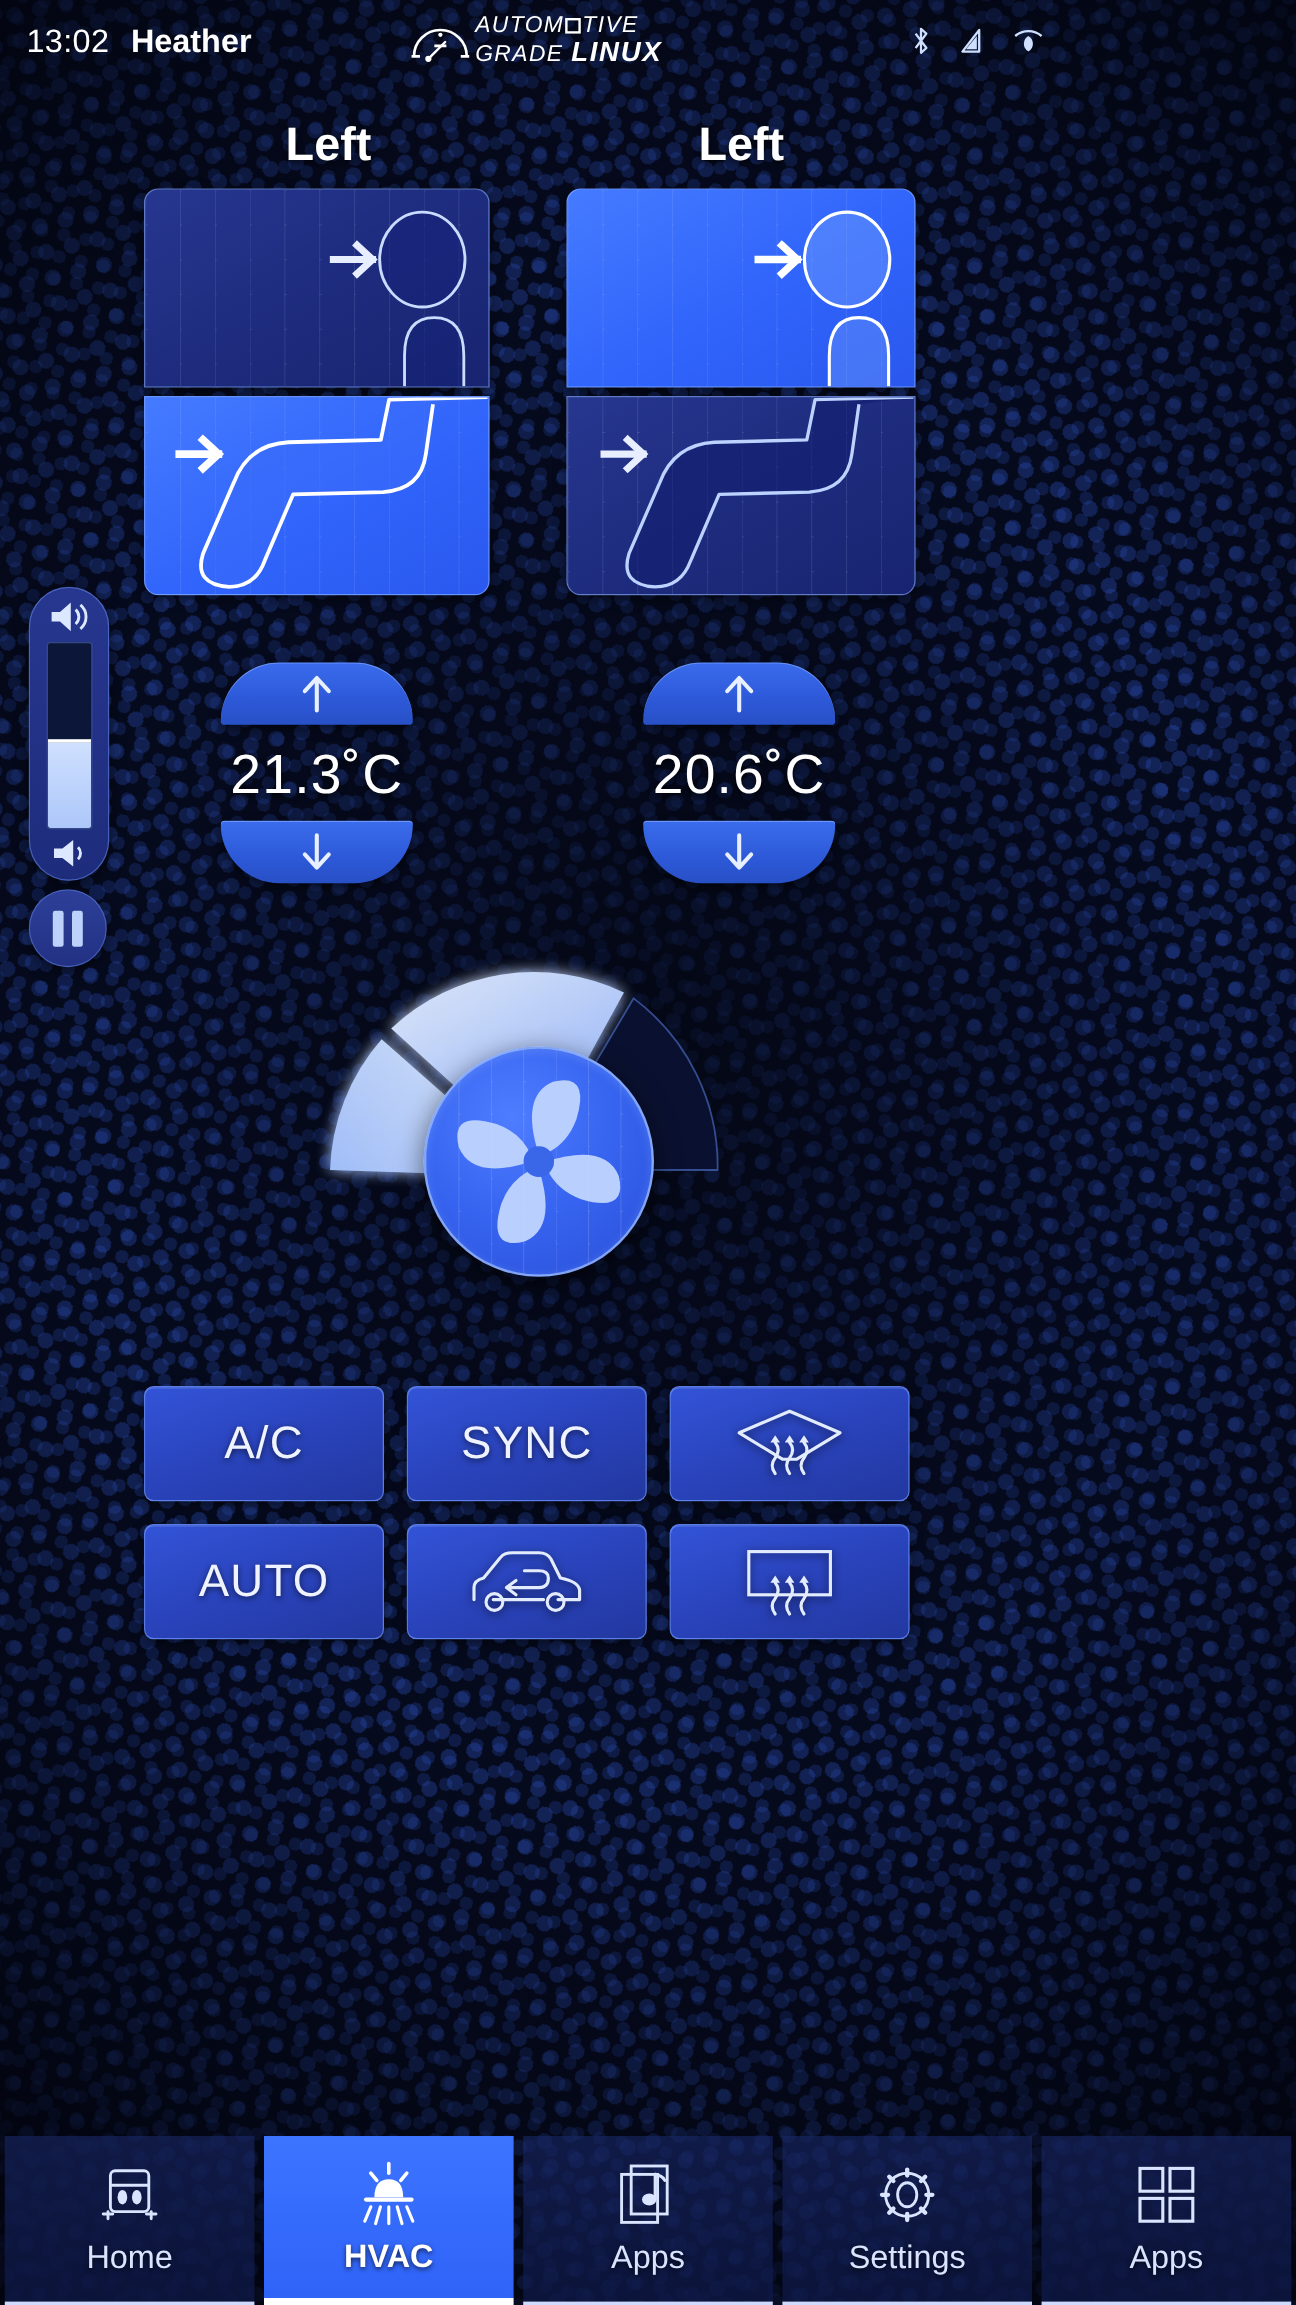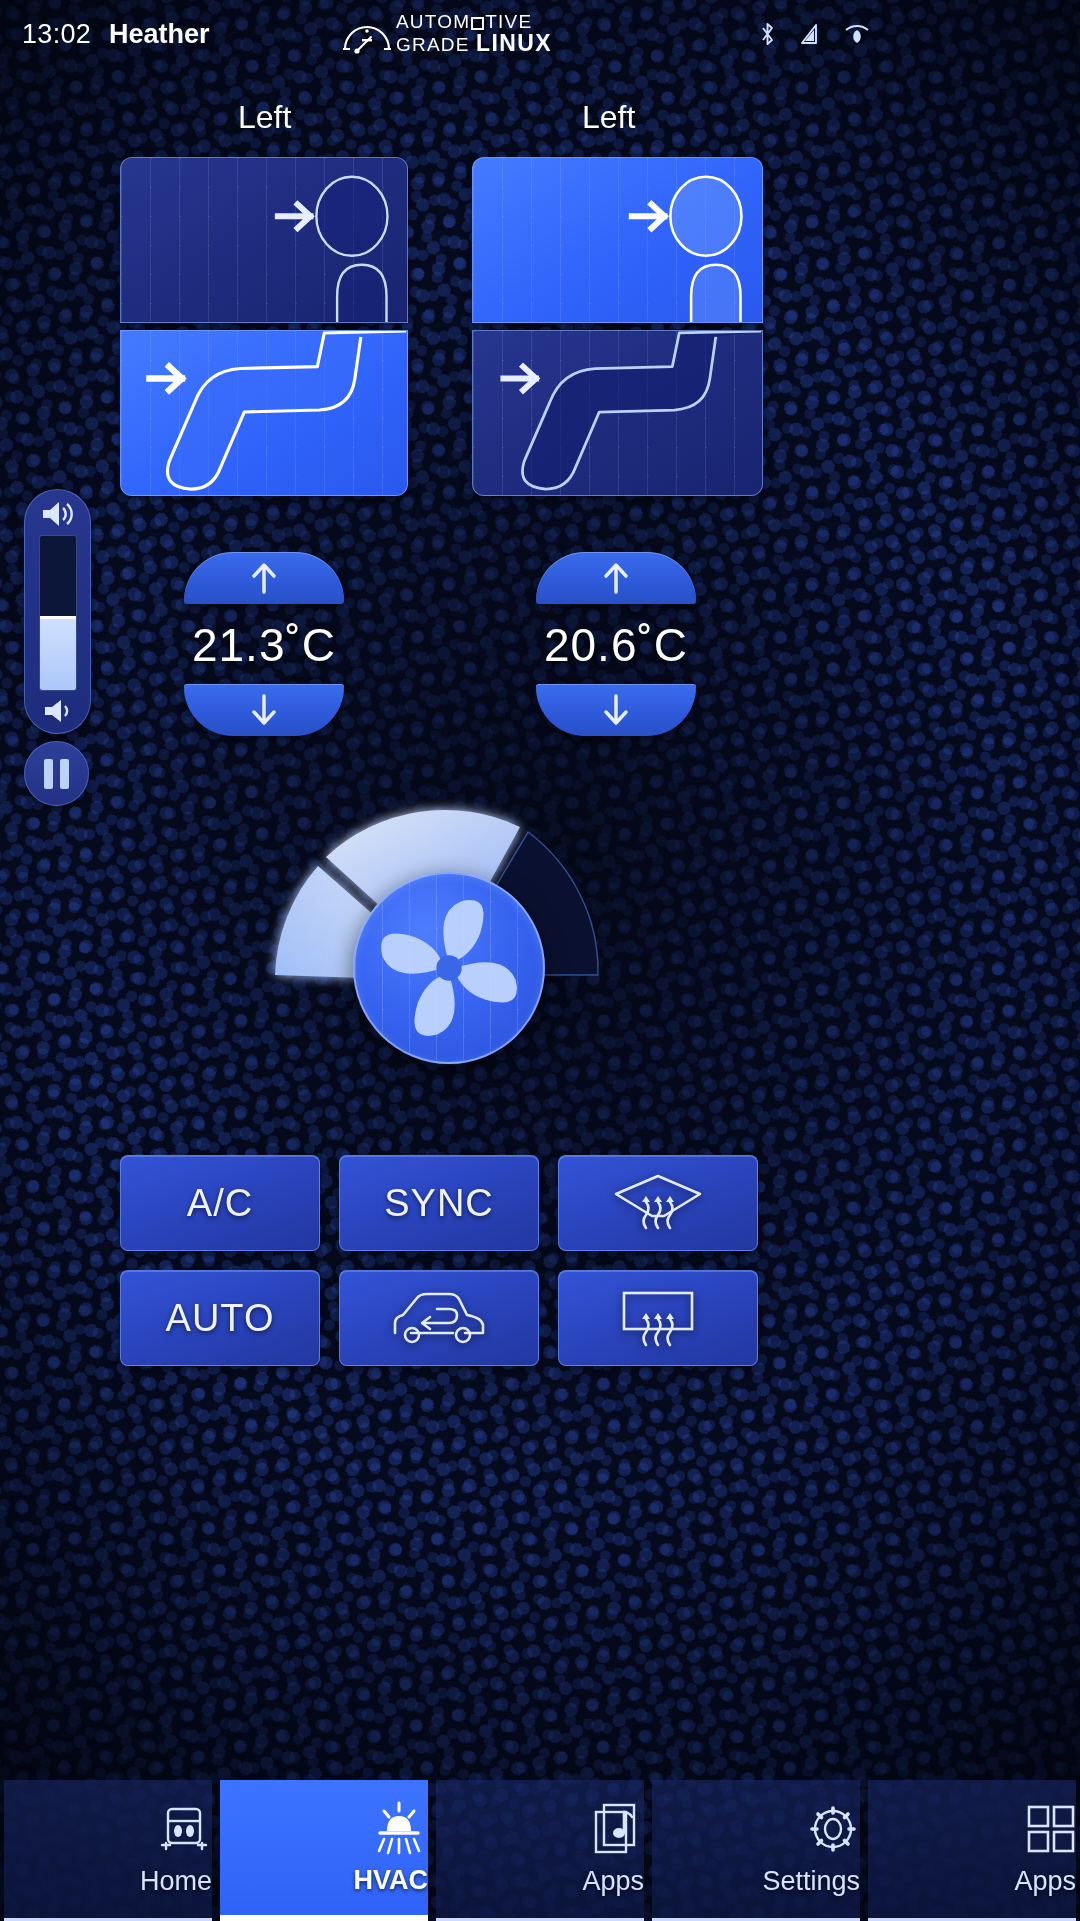--- a/index.html
+++ b/index.html
@@ -44,31 +44,31 @@
   }
 
   
   #statusbar {
     position:absolute; top:0; left:0; width:892px; height:68px;
     display:flex; align-items:center; z-index:40;
   }
   #sb-left { display:flex; align-items:baseline; gap:18px; padding-left:22px; }
   #sb-time { font-size:27px; font-weight:400; letter-spacing:.3px; }
   #sb-user { font-size:27px; font-weight:bold; }
-  #sb-logo { position:absolute; left:50%; transform:translateX(-50%); display:flex; align-items:flex-end; gap:2px; }
+  #sb-logo { position:absolute; left:50%; transform:translateX(-50%); display:flex; align-items:flex-start; gap:2px;font-style:italic; }
   #sb-logo .gauge { width:54px; height:40px; }
   .logo-txt { line-height:.99; }
   .logo-l1 { font-size:19px; letter-spacing:1.2px; }
   .logo-l2 { font-size:19px; letter-spacing:1.2px; }
   .logo-l2 b { font-size:23px; letter-spacing:1.4px; }
   #sb-right { position:absolute; right:22px; display:flex; align-items:center; gap:22px; }
 
   
   .zone-title {
-    position:absolute; font-size:32px; font-weight:400; color:#fff;
+    position:absolute; font-size:39px; font-weight:700; color:#fff;
     text-shadow:0 2px 5px rgba(0,0,0,.7); z-index:20;
   }
   #title-left  { top:99px; left:238px; }
   #title-right { top:99px; left:582px; }
 
   
   .flow-panel {
     position:absolute; overflow:hidden; z-index:15;
     border:1px solid rgba(150,185,255,.55);
     box-shadow:0 3px 10px rgba(0,0,0,.5);
@@ -176,21 +176,21 @@
   }
   .tog svg { filter:drop-shadow(0 2px 4px rgba(0,0,0,.6)); }
 
   
   #navbar {
     position:absolute; left:0; bottom:0; width:1080px; height:141px;
     display:flex; z-index:40;
   }
   .nav-item {
     flex:1; position:relative; display:flex; flex-direction:column;
-    align-items:flex-end; justify-content:center; gap:9px;
+    align-items:center; justify-content:center; gap:9px;
     background:linear-gradient(180deg, rgba(26,42,110,.55) 0%, rgba(16,28,82,.62) 100%);
     border-bottom:3px solid #cfdcff;
     margin:0 4px;
   }
   .nav-item.active {
     background:linear-gradient(180deg,#3c74ff 0%,#2f63f8 100%);
     border-bottom:6px solid #ffffff;
   }
   .nav-label { font-size:27px; color:#d9e4ff; text-shadow:0 2px 4px rgba(0,0,0,.65); }
   .nav-item.active .nav-label { color:#fff; font-weight:bold; }

